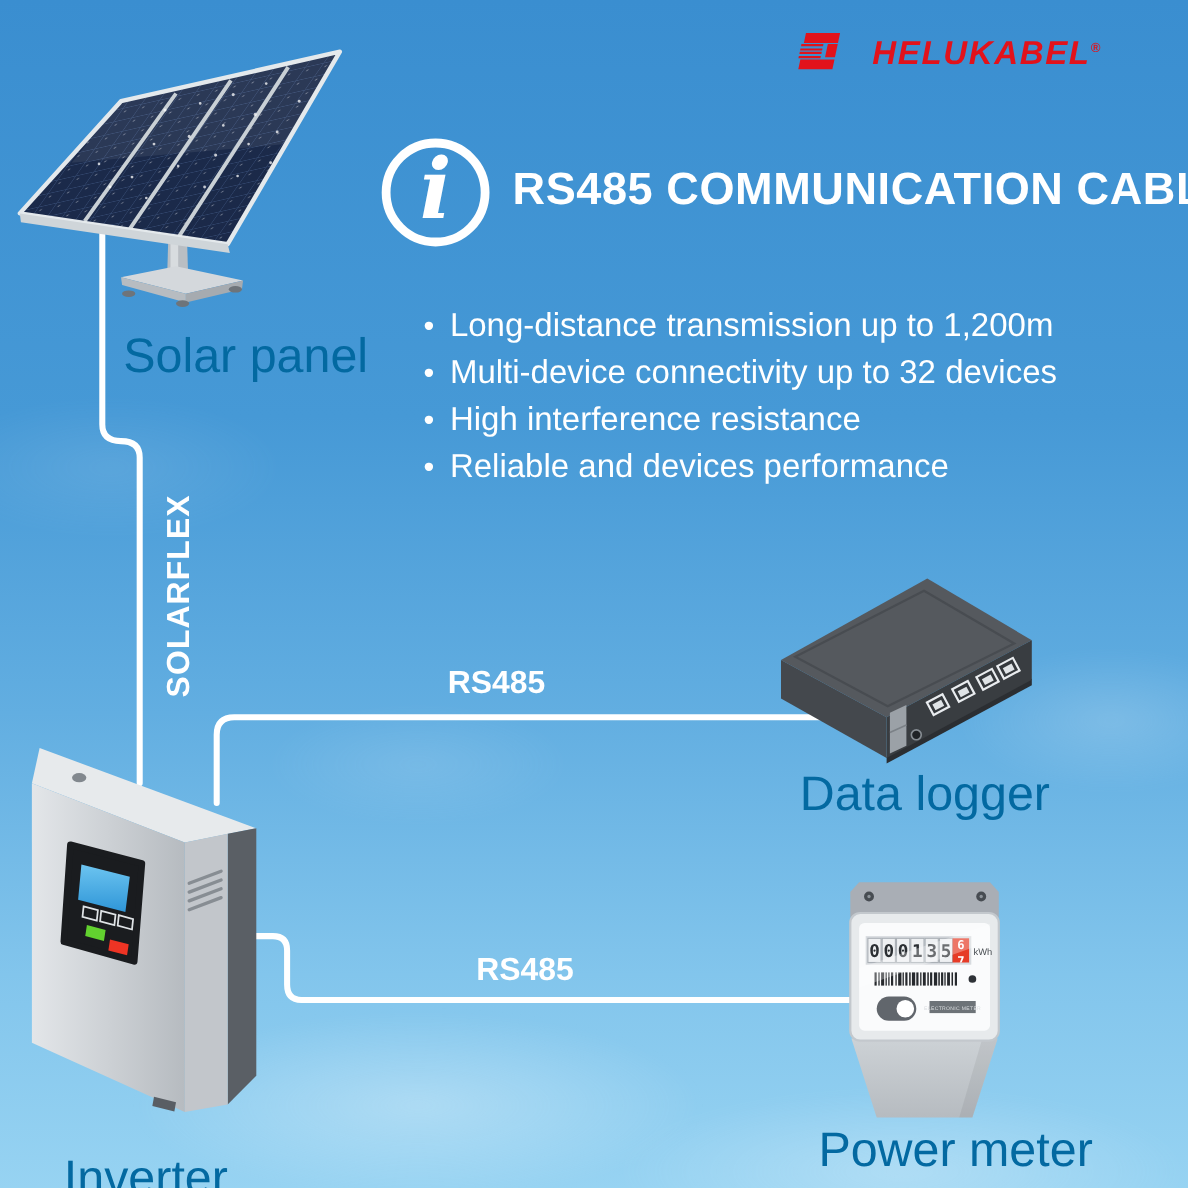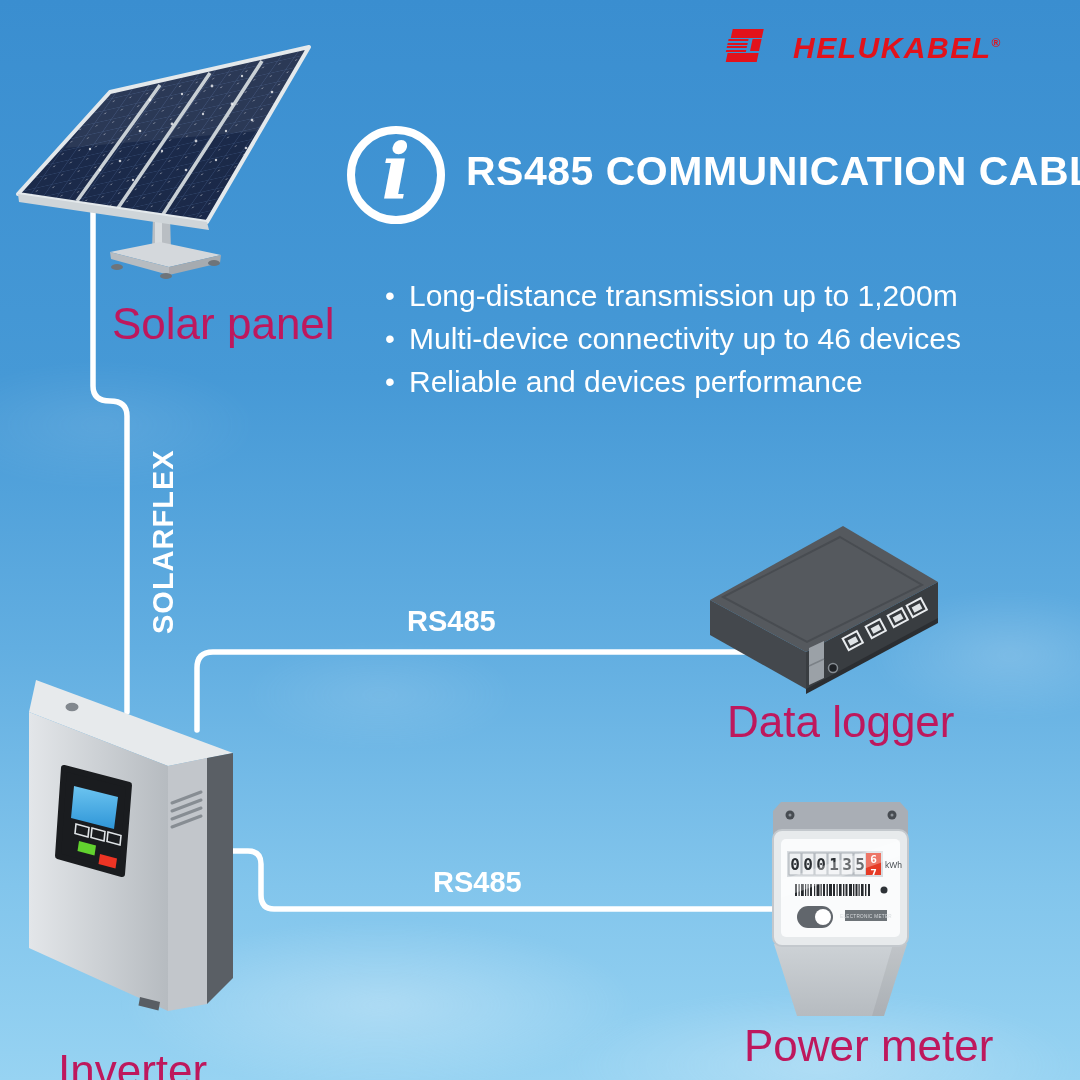--- a/index.html
+++ b/index.html
@@ -21,21 +21,21 @@
   
   .info-circle{position:absolute;left:347px;top:126px;width:82px;height:82px;border:8px solid #fff;border-radius:50%;
     display:flex;align-items:center;justify-content:center;}
   .info-glyph{color:#fff;font-family:"DejaVu Serif",serif;font-style:italic;font-weight:700;font-size:76px;line-height:76px;margin-top:-6px;}
   .title{position:absolute;left:466px;top:148px;color:#fff;font-size:41px;font-weight:700;letter-spacing:.5px;white-space:nowrap;}
   
   .features{position:absolute;left:405px;top:270px;margin:4px;padding:0;list-style:none;color:#fff;font-size:30px;line-height:43px;}
   .features li{position:relative;padding-left:0;}
   .features li::before{content:"•";position:absolute;left:-24px;top:0;font-size:28px;}
   
-  .dev-label{position:absolute;color:#be185d;font-size:44px;font-weight:400;white-space:nowrap;}
+  .dev-label{position:absolute;color:#0369a1;font-size:44px;font-weight:400;white-space:nowrap;}
   .cable-label{position:absolute;color:#fff;font-weight:700;font-size:29px;white-space:nowrap;}
   .solarflex{left:144px;top:452px;height:180px;width:38px;writing-mode:vertical-rl;transform:rotate(180deg);
     display:flex;align-items:center;justify-content:center;letter-spacing:1px;}
   svg{position:absolute;left:0;top:0;}
   .svgtext{font-family:"DejaVu Sans Mono",monospace;font-weight:700;}
 </style>
 </head>
 <body>
 
 <div class="cloud" style="left:120px;top:920px;width:520px;height:170px;opacity:.5;"></div>
@@ -273,21 +273,22 @@
   <div class="logo-text"><span>HELUKABEL</span><span class="logo-reg">®</span></div>
 </div>
 
 <div class="info-circle">
   <span class="info-glyph">i</span>
 </div>
 <div class="title">RS485 COMMUNICATION CABLES</div>
 
 <ul class="features">
   <li><span>Long-distance transmission up to 1,200m</span></li>
-  <li><span>Multi-device connectivity up to 46 devices</span></li>
+  <li><span>Multi-device connectivity up to 32 devices</span></li>
+  <li><span>High interference resistance</span></li>
   <li><span>Reliable and devices performance</span></li>
 </ul>
 
 <div class="dev-label" style="left:112px;top:299px;">Solar panel</div>
 <div class="cable-label solarflex">SOLARFLEX</div>
 <div class="cable-label" style="left:407px;top:605px;">RS485</div>
 <div class="cable-label" style="left:433px;top:866px;">RS485</div>
 <div class="dev-label" style="left:727px;top:697px;text-align:center;">Data logger</div>
 <div class="dev-label" style="left:58px;top:1046px;text-align:right;">Inverter</div>
 <div class="dev-label" style="left:708px;top:1021px;margin-left:36px;">Power meter</div>

